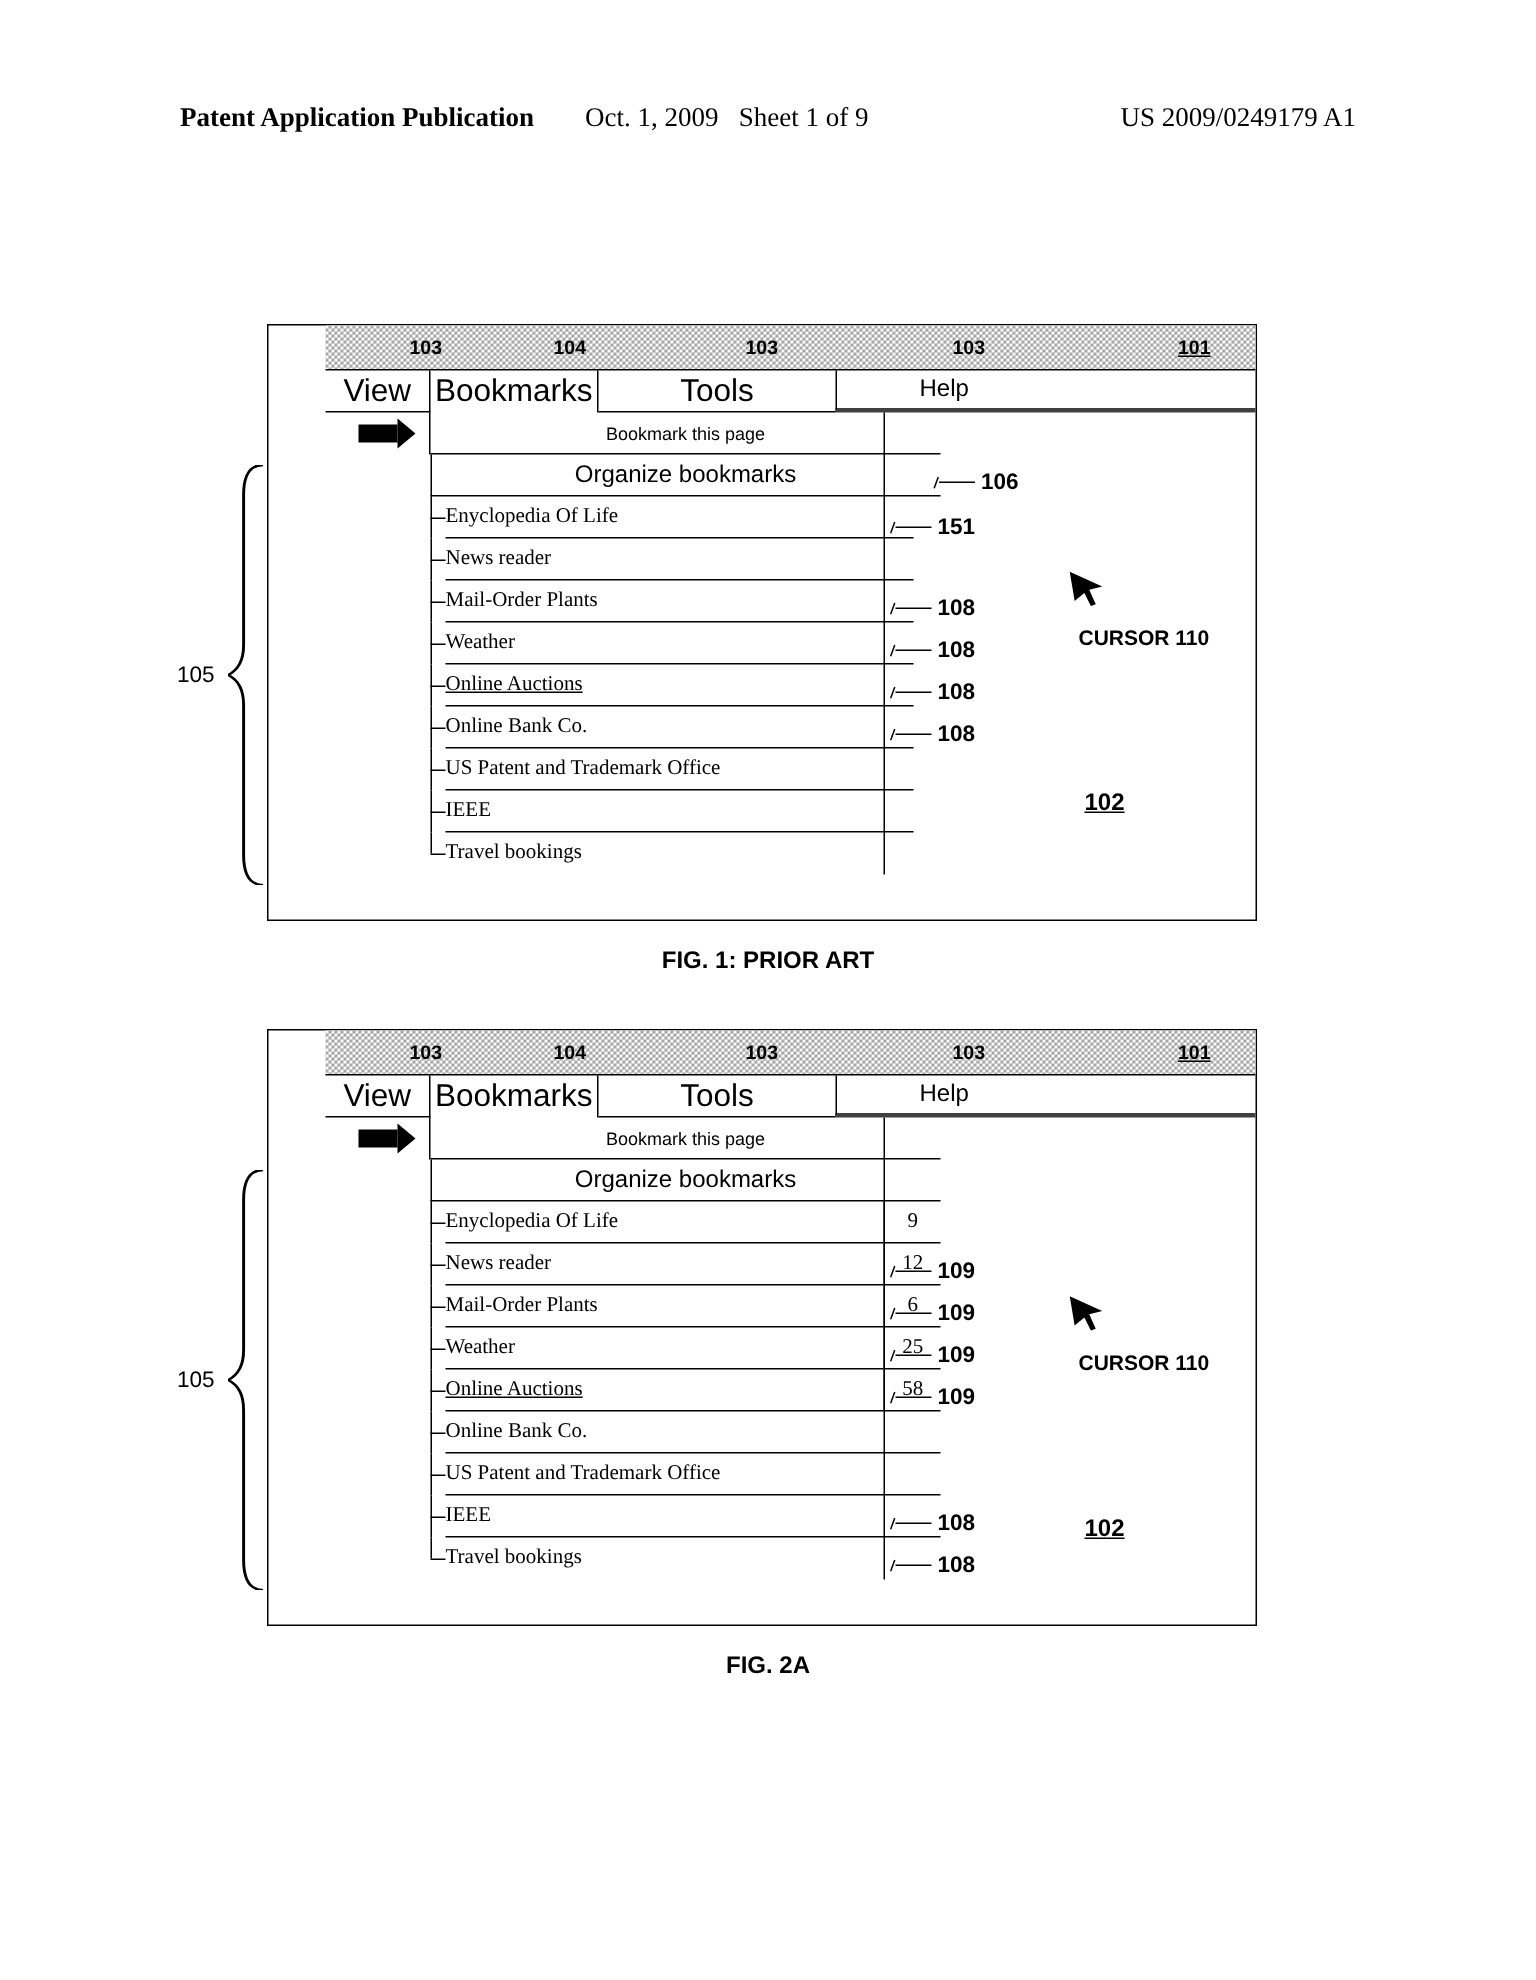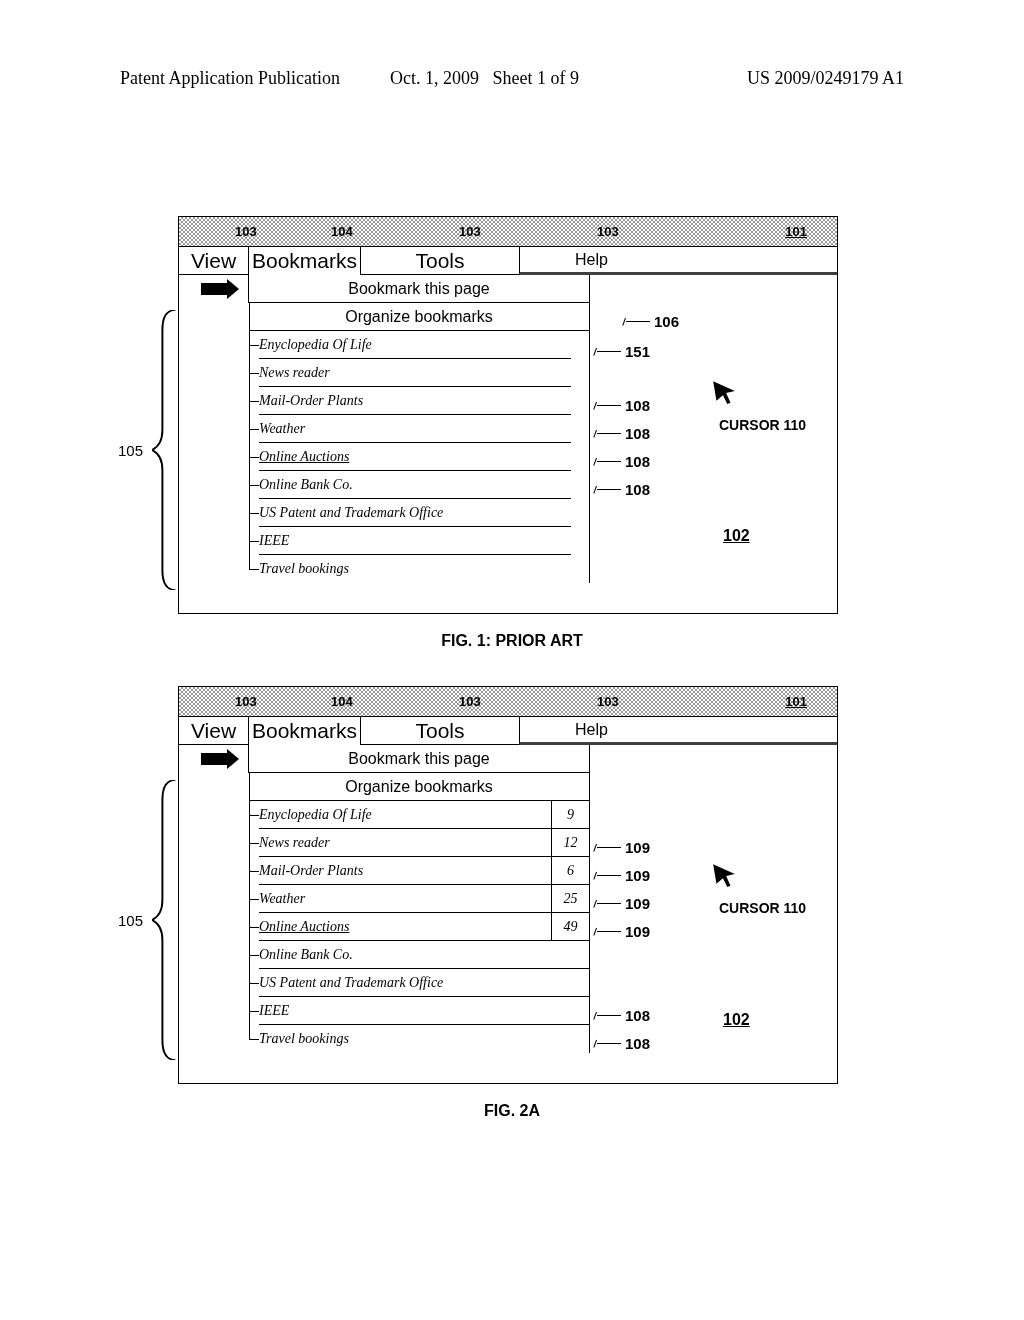--- a/index.html
+++ b/index.html
@@ -1,23 +1,23 @@
 <!DOCTYPE html>
 <html><head>
 <meta charset="utf-8">
 <style>
 * { margin: 0; padding: 0; box-sizing: border-box; }
 body { width: 1024px; height: 1320px; background: #fff; font-family: Arial, Helvetica, sans-serif; position: relative; }
 
 .header-row { position: absolute; top: 68px; left: 0; right: 0; padding: 0 120px; }
-.header-left { font-family: "Times New Roman", serif; font-size: 18px; font-weight: normal; }
+.header-left { font-family: "Times New Roman", serif; font-size: 18px; font-weight: bold; }
 .header-date { position: absolute; left: 390px; top: 0; font-family: "Times New Roman", serif; font-size: 18px; }
 .header-right { position: absolute; right: 120px; top: 0; font-family: "Times New Roman", serif; font-size: 18px; }
 
-.figure-block { position: absolute; left: 178px; border: 1px solid #000; background: #fff; }
+.figure-block { position: absolute; left: 178px; border: 1px solid #000; background: #fff; padding-left: 38px; }
 .fig1 { top: 216px; width: 660px; height: 398px; }
 .fig2 { top: 686px; width: 660px; height: 398px; }
 
 .title-bar {
   height: 30px;
   border-bottom: 1px solid #000;
   position: relative;
   background-image:
     linear-gradient(45deg, #999 25%, transparent 25%, transparent 75%, #999 75%),
     linear-gradient(45deg, #999 25%, transparent 25%, transparent 75%, #999 75%);
@@ -59,33 +59,33 @@
 .arrow-rect { width: 26px; height: 12px; background: #000; position: relative; }
 .arrow-rect::after {
   content: ''; position: absolute; left: 26px; top: -4px;
   border-top: 10px solid transparent; border-bottom: 10px solid transparent;
   border-left: 12px solid #000;
 }
 .sub-action {
   position: absolute; left: 70px; top: 0; width: 340px; height: 28px;
   border-bottom: 1px solid #000;
   display: flex; align-items: center; justify-content: center;
-  font-size: 16px;
+  font-size: 12px;
 }
 
 .sub-row2 { position: relative; height: 28px; }
 .sub-row2 .sub-action2 {
   position: absolute; left: 70px; top: 0; width: 340px; height: 28px;
   border-bottom: 1px solid #000;
   display: flex; align-items: center; justify-content: center;
   font-size: 16px;
 }
 .vline { position: absolute; left: 70px; top: 0; height: 28px; border-left: 1px solid #000; }
 
-.bm-row { position: relative; height: 28px; font-style: italic; }
+.bm-row { position: relative; height: 28px; }
 .bm-text {
   position: absolute; left: 80px; height: 28px;
   display: flex; align-items: center;
   font-family: "Times New Roman", serif; font-size: 14px;
   width: 312px;
   border-bottom: 1px solid #000;
 }
 .bm-text-narrow {
   position: absolute; left: 80px; height: 28px;
   display: flex; align-items: center;
@@ -282,21 +282,21 @@
   <div class="bm-row">
       <div class="bm-vline"></div>
       <div class="bm-line"></div>
     <div class="bm-text-narrow">Weather</div>
     <div class="bm-count">25</div>
   </div>
   <div class="bm-row">
       <div class="bm-vline"></div>
       <div class="bm-line"></div>
     <div class="bm-text-narrow underline-bm">Online Auctions</div>
-    <div class="bm-count">49</div>
+    <div class="bm-count">58</div>
   </div>
   <div class="bm-row">
       <div class="bm-vline"></div>
       <div class="bm-line"></div>
     <div class="bm-text-narrow" style="width:330px;">Online Bank Co.</div>
   </div>
   <div class="bm-row">
       <div class="bm-vline"></div>
       <div class="bm-line"></div>
     <div class="bm-text-narrow" style="width:330px;">US Patent and Trademark Office</div>

